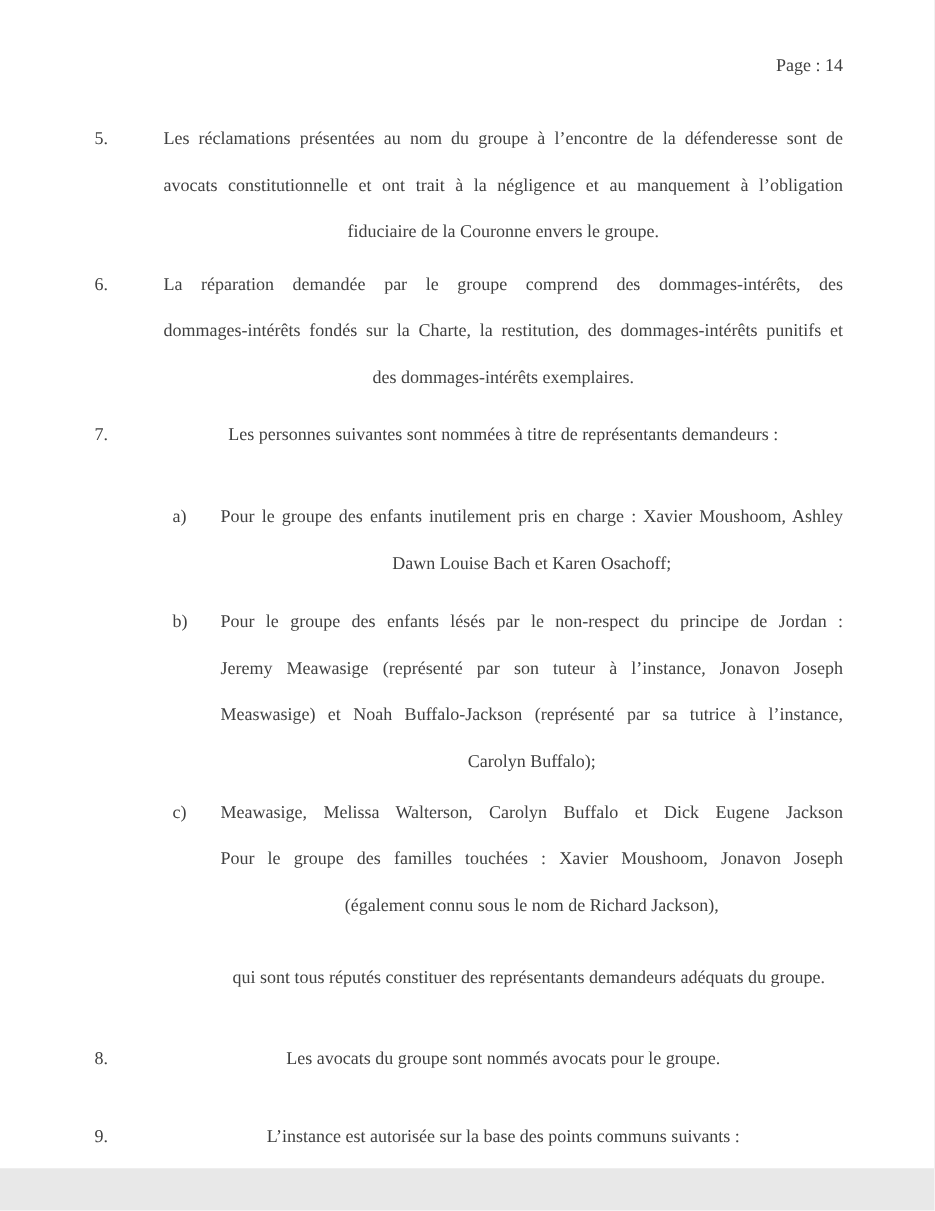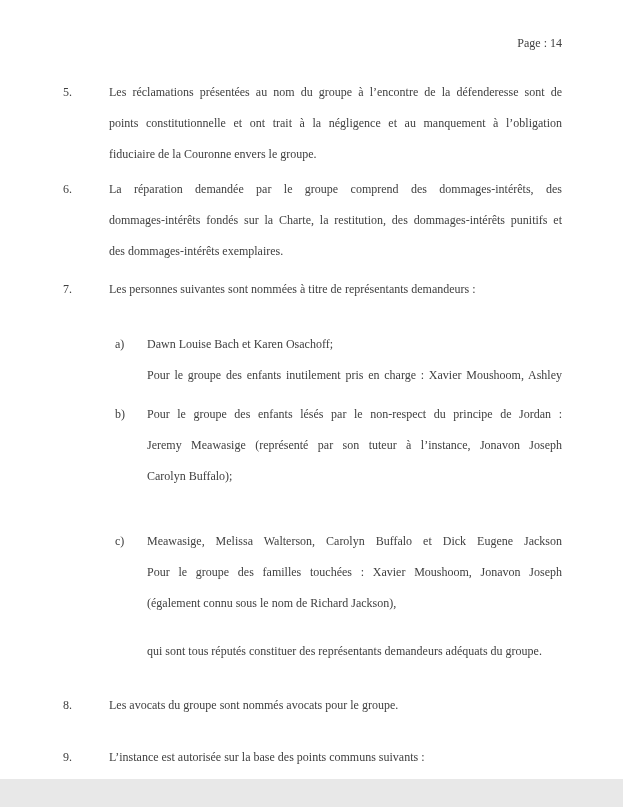--- a/index.html
+++ b/index.html
@@ -44,39 +44,39 @@
   }
   .sub .body { margin-left: 32px; }
   .cont {
     position: absolute;
     left: 147px;
     right: 65px;
   }
   .line {
     line-height: 31px;
     white-space: nowrap;
-    text-align: left;
+    text-align: center;
   }
   .just {
     text-align: justify;
     text-align-last: justify;
   }
 </style>
 </head>
 <body>
 
 <div class="page">
 
   <div class="pageno">Page : 14</div>
 
   <div class="para" style="top:77px">
     <span class="num">5.</span>
     <div class="body">
       <div class="line just">Les réclamations présentées au nom du groupe à l’encontre de la défenderesse sont de</div>
-      <div class="line just">points constitutionnelle et ont trait à la négligence et au manquement à l’obligation</div>
+      <div class="line just">avocats constitutionnelle et ont trait à la négligence et au manquement à l’obligation</div>
       <div class="line">fiduciaire de la Couronne envers le groupe.</div>
     </div>
   </div>
 
   <div class="para" style="top:174px">
     <span class="num">6.</span>
     <div class="body">
       <div class="line just">La réparation demandée par le groupe comprend des dommages-intérêts, des</div>
       <div class="line just">dommages-intérêts fondés sur la Charte, la restitution, des dommages-intérêts punitifs et</div>
       <div class="line">des dommages-intérêts exemplaires.</div>
@@ -86,30 +86,31 @@
   <div class="para" style="top:274px">
     <span class="num">7.</span>
     <div class="body">
       <div class="line">Les personnes suivantes sont nommées à titre de représentants demandeurs :</div>
     </div>
   </div>
 
   <div class="sub" style="top:329px">
     <span class="num">a)</span>
     <div class="body">
+      <div class="line just">Pour le groupe des enfants inutilement pris en charge : Xavier Moushoom, Ashley</div>
       <div class="line">Dawn Louise Bach et Karen Osachoff;</div>
-      <div class="line just">Pour le groupe des enfants inutilement pris en charge : Xavier Moushoom, Ashley</div>
     </div>
   </div>
 
   <div class="sub" style="top:399px">
     <span class="num">b)</span>
     <div class="body">
       <div class="line just">Pour le groupe des enfants lésés par le non-respect du principe de Jordan :</div>
       <div class="line just">Jeremy Meawasige (représenté par son tuteur à l’instance, Jonavon Joseph</div>
+      <div class="line just">Measwasige) et Noah Buffalo-Jackson (représenté par sa tutrice à l’instance,</div>
       <div class="line">Carolyn Buffalo);</div>
     </div>
   </div>
 
   <div class="sub" style="top:526px">
     <span class="num">c)</span>
     <div class="body">
       <div class="line just">Meawasige, Melissa Walterson, Carolyn Buffalo et Dick Eugene Jackson</div>
       <div class="line just">Pour le groupe des familles touchées : Xavier Moushoom, Jonavon Joseph</div>
       <div class="line">(également connu sous le nom de Richard Jackson),</div>

